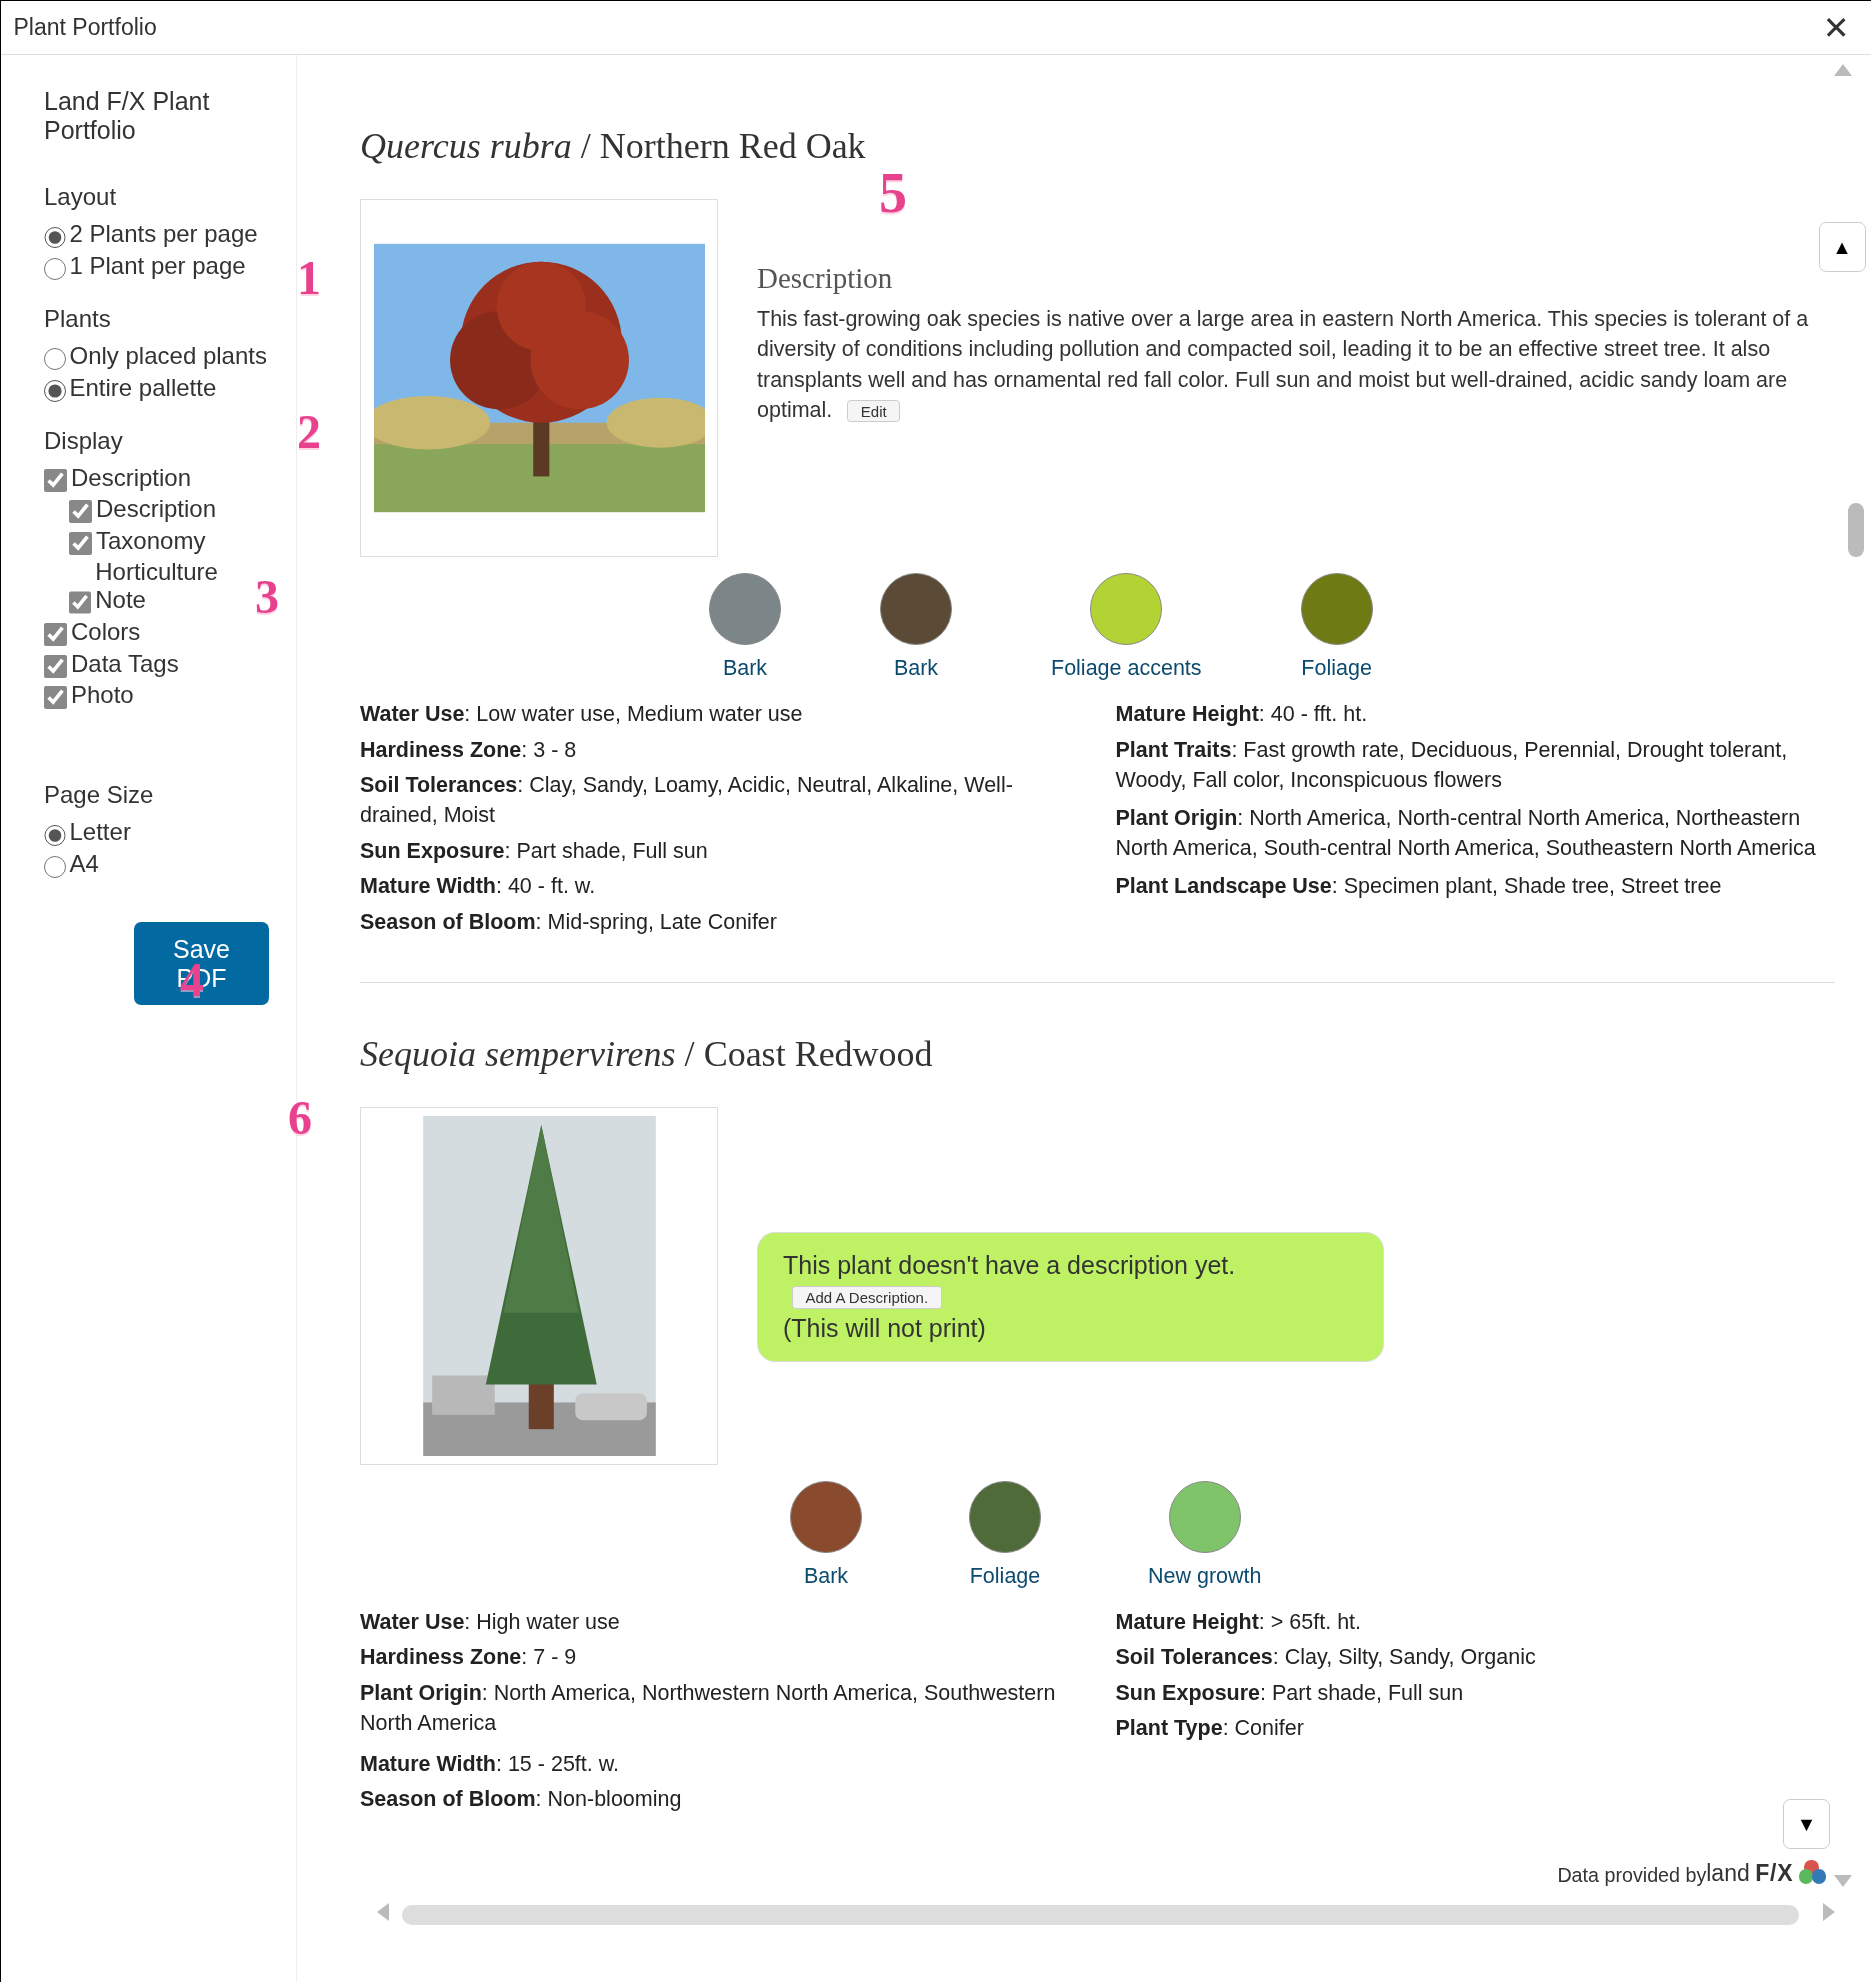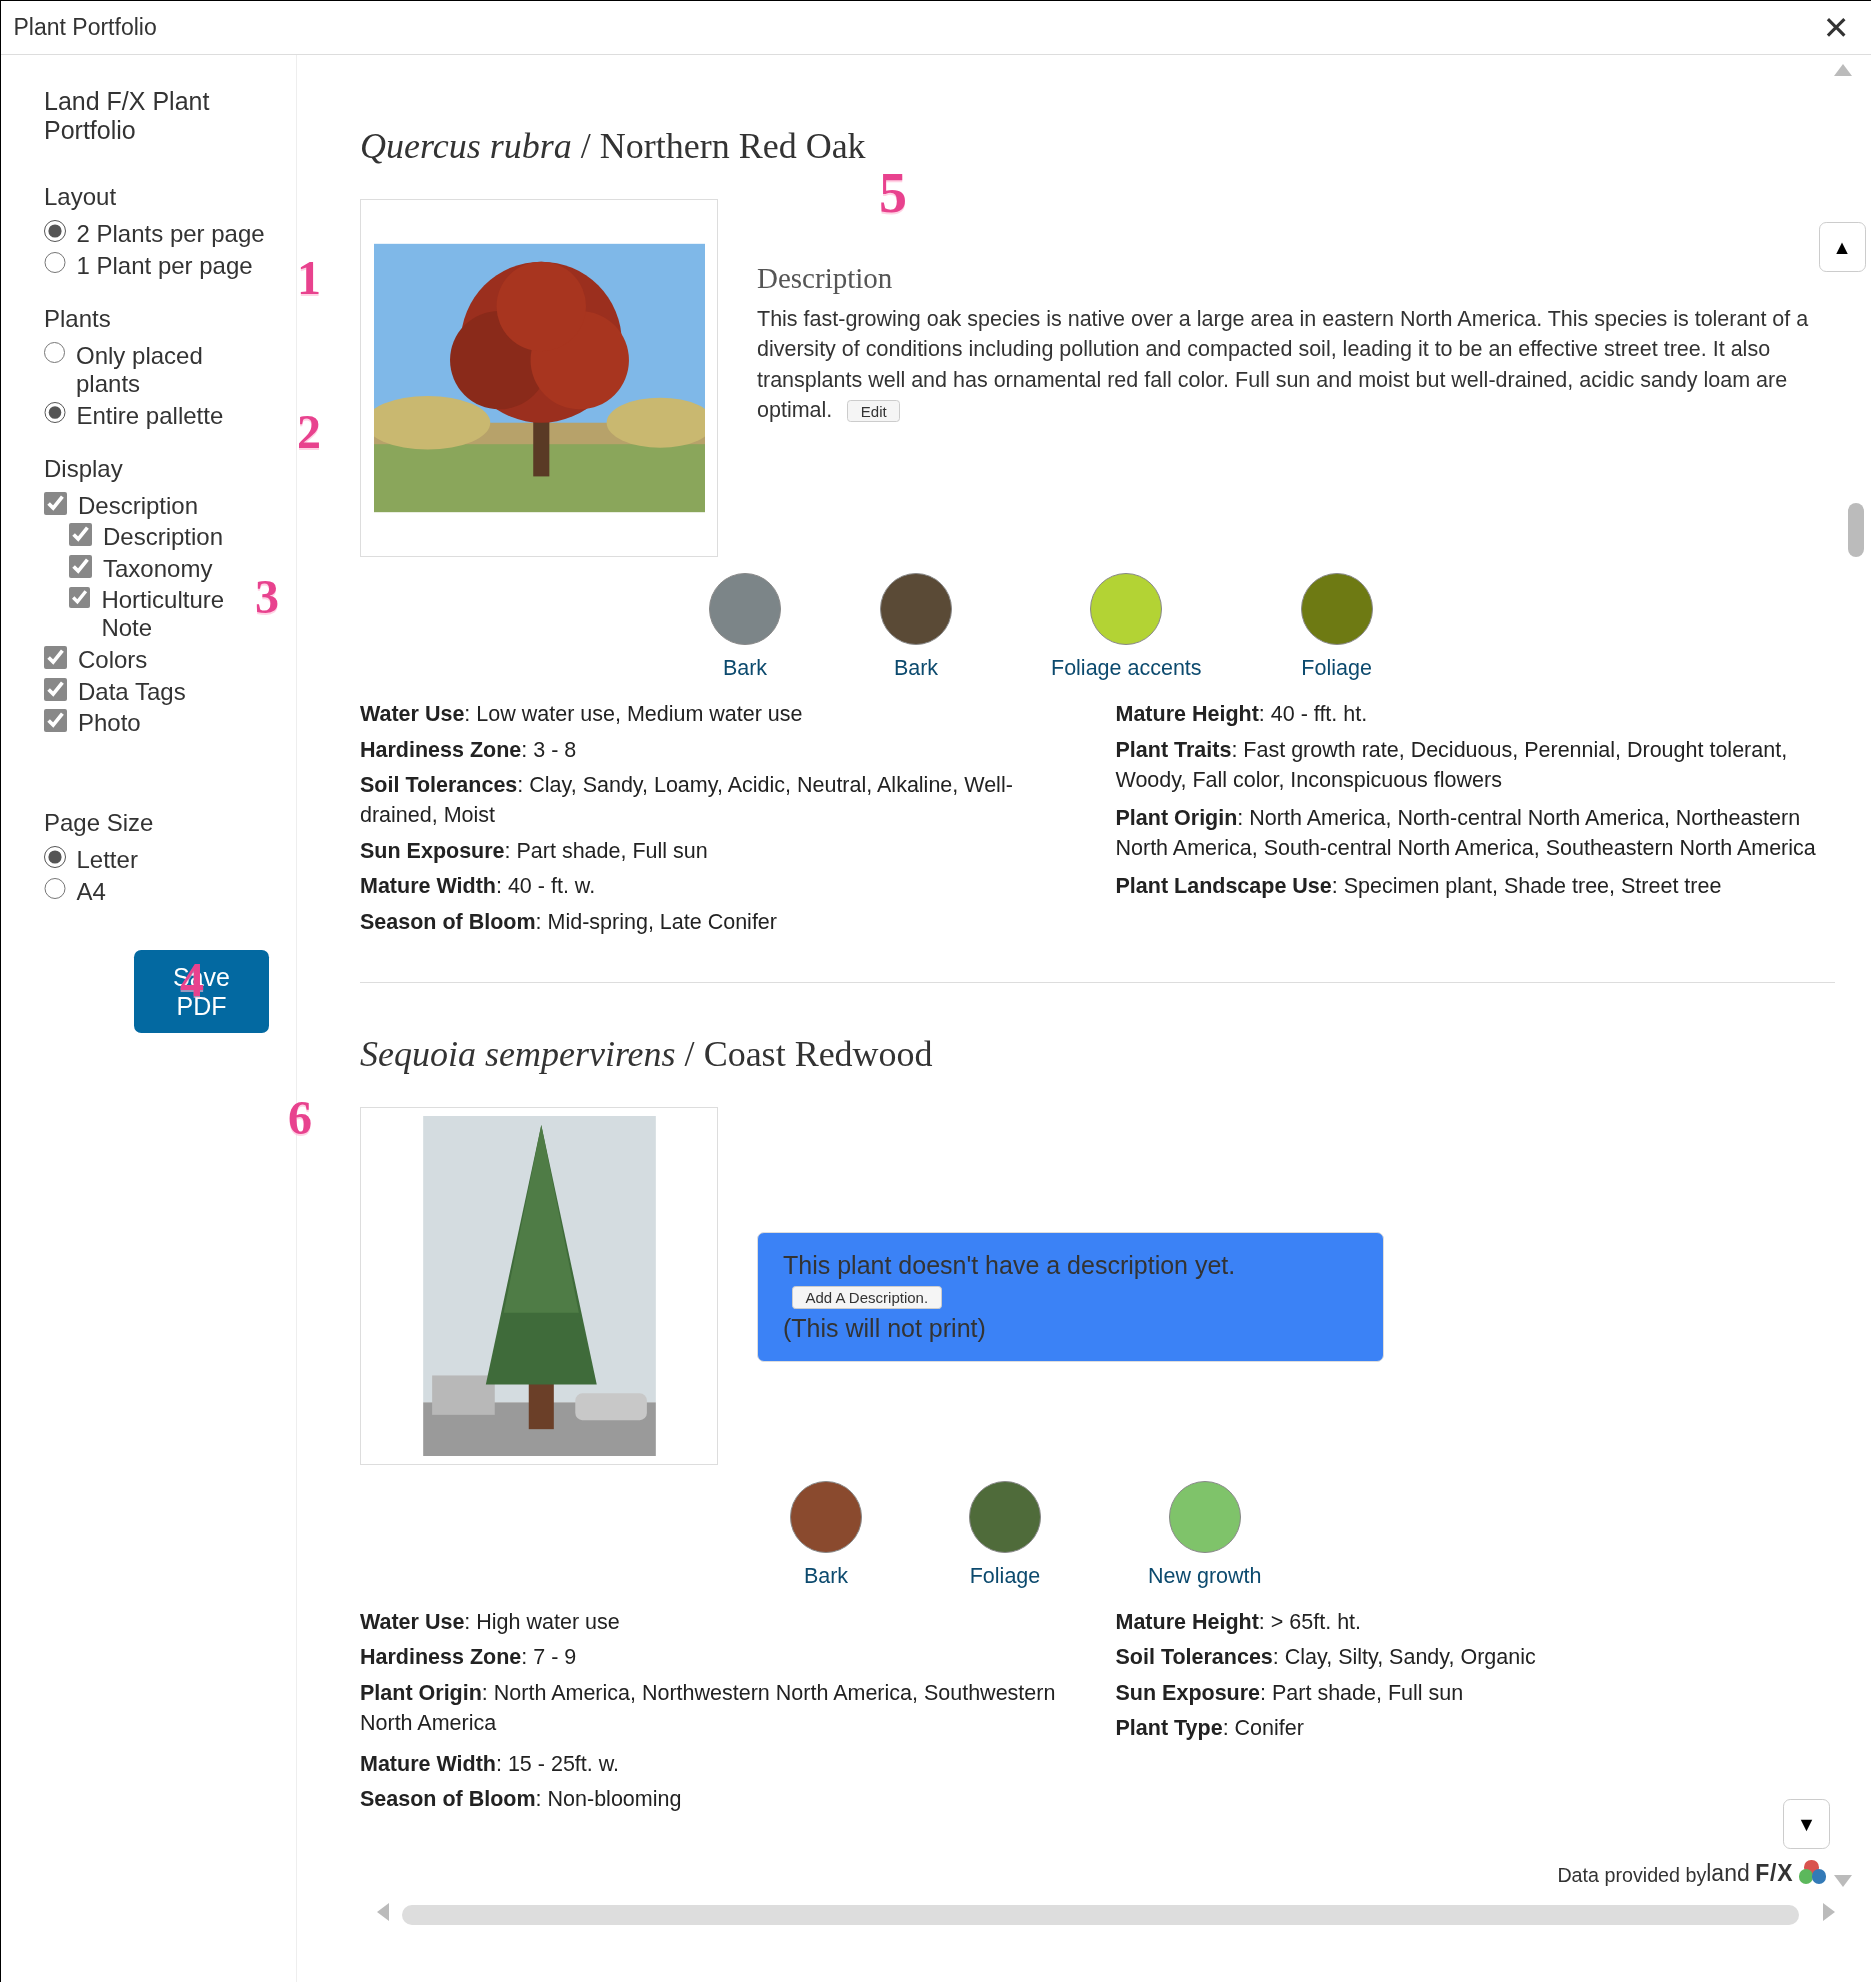--- a/index.html
+++ b/index.html
@@ -26,21 +26,21 @@
   width: 296px;
   padding: 32px 27px 18px 43px;
   font-size: 24px;
   color: #333;
   border-right: 0.9px solid #eee;
   position: relative;
 }
 .sidebar-title { font-size: 25px; margin-bottom: 38px; }
 .section-label { font-size: 24px; margin-bottom: 9px; margin-top: 25px; }
 .radio-row, .check-row {
-  display: flex; align-items: flex-start; gap: 11px;
+  display: flex; align-items: flex-end; gap: 4px;
   font-size: 24px; margin: 3.6px 0;
 }
 .radio-row input[type=radio] { width: 21.5px; height: 21.5px; accent-color:#555;}
 .check-row input[type=checkbox] {
   width: 23px; height: 23px;
   accent-color: #888;
 }
 .indent { margin-left: 25px; }
 .save-btn {
   background: #0369a1;
@@ -95,21 +95,21 @@
   font-size: 29px; font-weight:400; color:#555; margin-bottom:9px;
 }
 .desc-text { font-size: 21.5px; color:#333; line-height:1.4; }
 .edit-btn, .add-desc-btn {
   display:inline-block; background:#f5f5f5;
   border:0.9px solid #ccc; border-radius:3.6px;
   padding:1.8px 12.5px; font-size:15px; color:#333;
   cursor:pointer; margin-left:9px;
 }
 .nodesc-box {
-  background:#3b82f6; border:0.9px solid #ddd; border-radius:7px;
+  background:#bef264; border:0.9px solid #ddd; border-radius:18px;
   padding:18px 25px; font-size:25px; color:#333;
   max-width:627px; margin-top:125px;
 }
 .nodesc-box .second-line { display:block; margin-top:5.4px;}
 .swatches-row { display:flex; gap:99px; margin:16px 0 18px 349px;}
 .swatch-col { text-align:center; }
 .swatch {
   width:72px; height:72px; border-radius:50%;
   border:0.9px solid #888; margin:0 auto 10.7px auto;
 }

